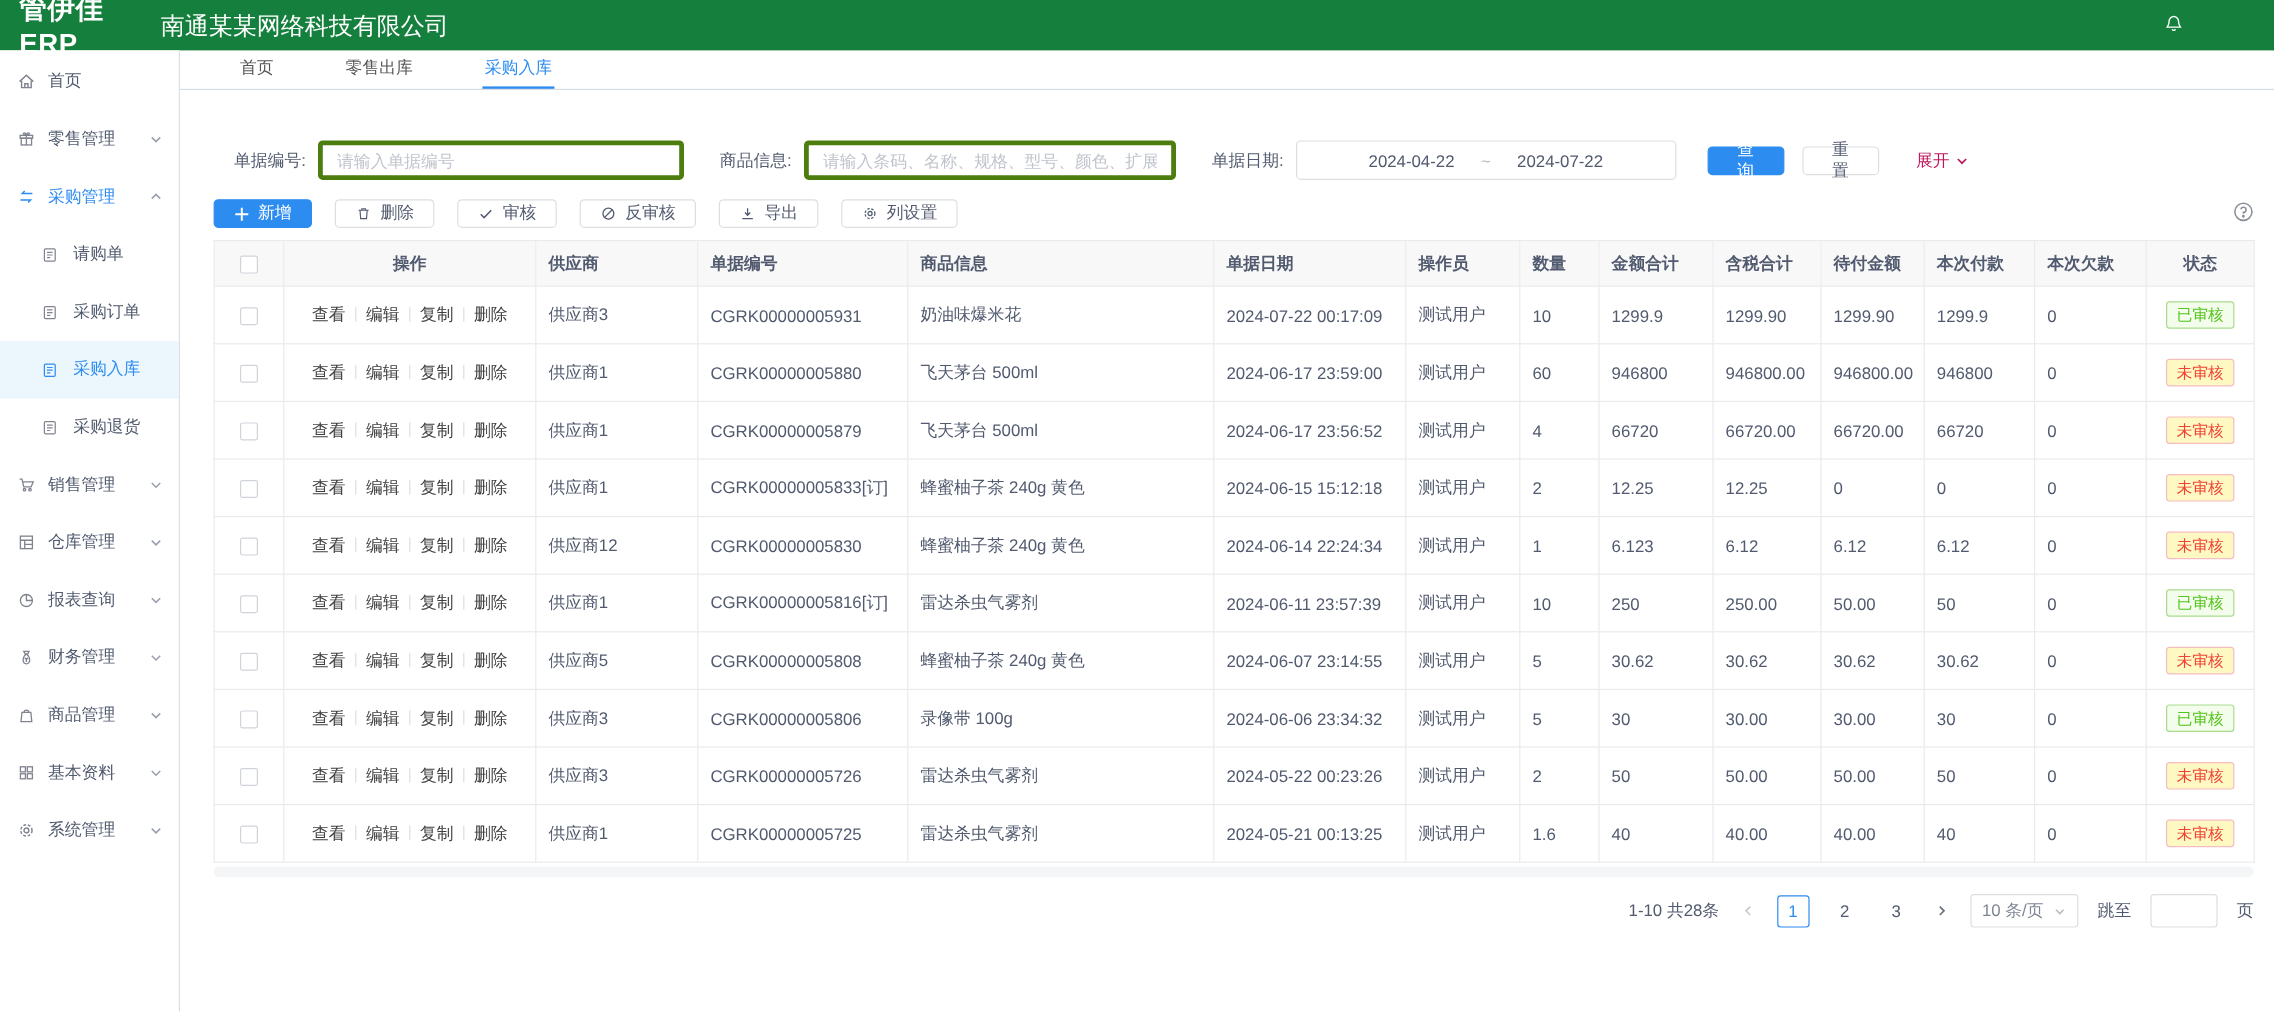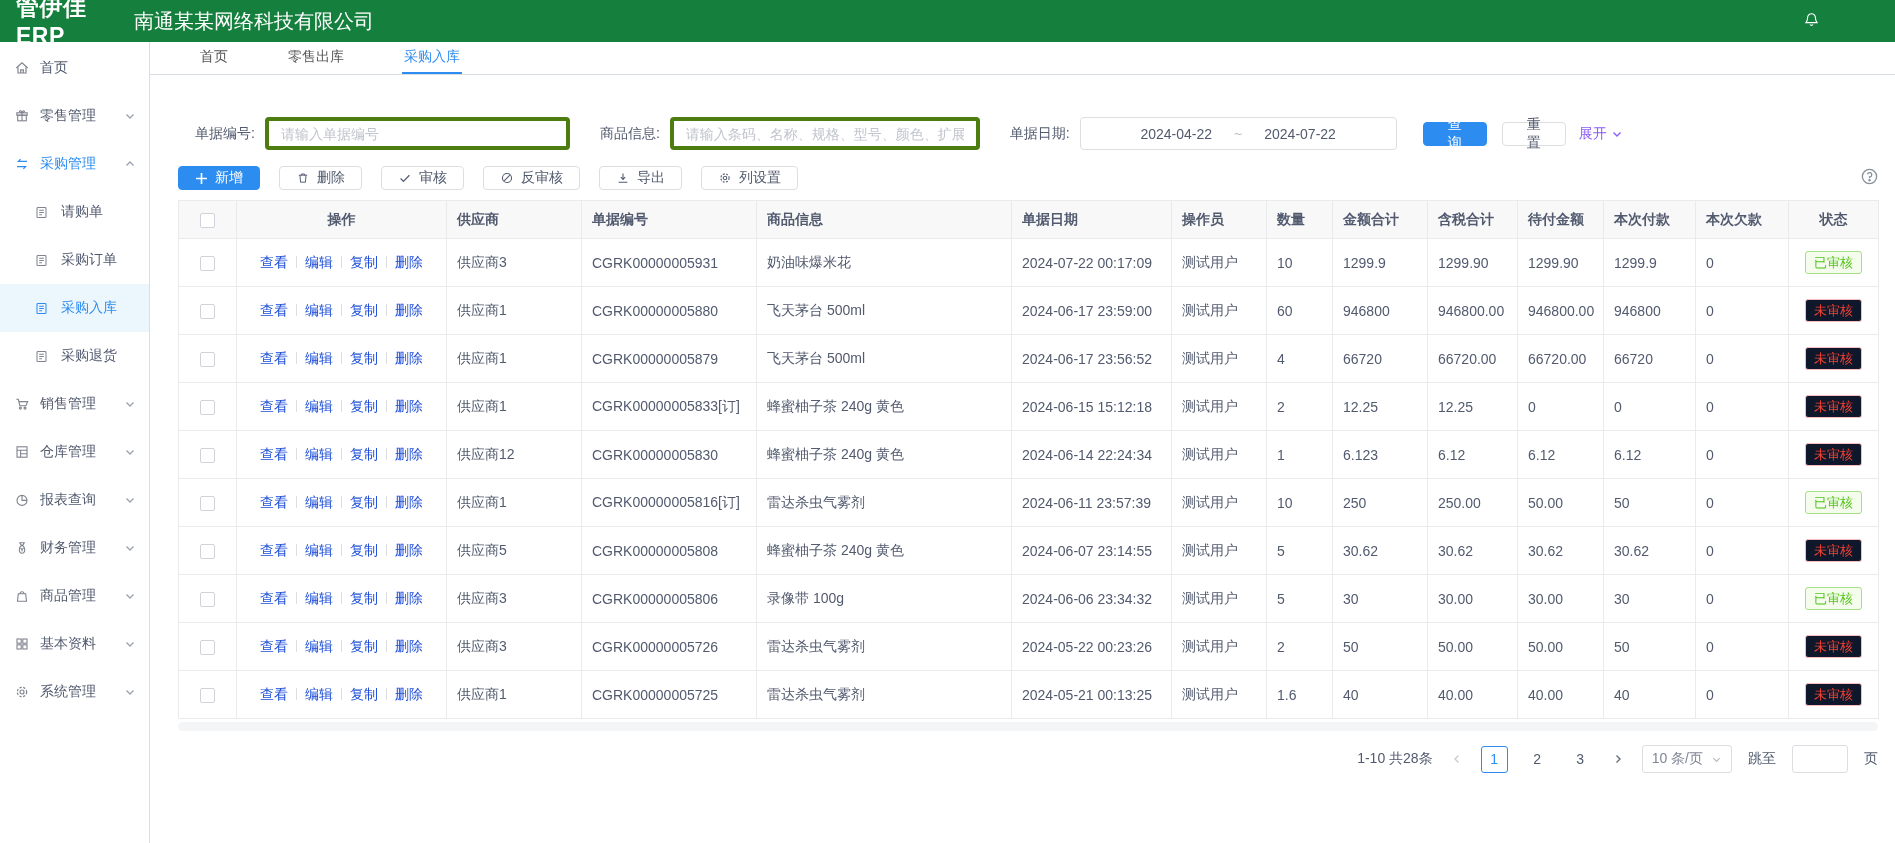--- a/index.html
+++ b/index.html
@@ -41,38 +41,38 @@
   .f-label { margin-right:10px; }
   .f-input { height:33px; border:4px solid #4d7c0f; border-radius:4px; padding:0 12px; font-size:14px; color:#515a6e; outline:none; font-family:inherit; }
   .f-input::placeholder { color:#c0c4cc; }
   .in-order { width:305px; margin-right:30px; }
   .in-prod { width:310px; margin-right:30px; }
   .daterange { width:317px; height:33px; border:1px solid #dcdee2; border-radius:4px; display:flex; align-items:center; justify-content:center; gap:22px; cursor:pointer; }
   .btn { height:24px; border:1px solid #dcdee2; border-radius:4px; background:#fff; color:#515a6e; font-size:14px; display:inline-flex; align-items:center; gap:7px; padding:0 16px; cursor:pointer; font-family:inherit; }
   .btn.primary { background:#2d8cf0; border-color:#2d8cf0; color:#fff; }
   .btn-query { margin-left:26px; width:64px; justify-content:center; }
   .btn-reset { margin-left:15px; width:64px; justify-content:center; }
-  .expand { margin-left:13px; color:#8b5cf6; display:flex; align-items:center; gap:4px; cursor:pointer; }
+  .expand { margin-left:31px; color:#be185d; display:flex; align-items:center; gap:4px; cursor:pointer; }
 
   .toolbar { margin-top:16px; display:flex; align-items:center; gap:19px; }
   .help-ic { position:absolute; top:92px; right:16px; color:#8a9099; cursor:pointer; }
 
   
   .table-wrap { margin-top:10px; width:1700px; }
   table { border-collapse:collapse; table-layout:fixed; width:1700px; font-size:14px; }
   th,td { border:1px solid #e8eaec; padding:0 10px; text-align:left; font-weight:normal; overflow:hidden; white-space:nowrap; }
   th { background:#f8f8f9; height:38px; font-weight:bold; color:#515a6e; }
   td { height:48px; color:#515a6e; background:#fff; }
   th.center, td.center { text-align:center; padding:0; }
   .checkbox { display:inline-block; width:15px; height:15px; border:1px solid #d0d3d9; border-radius:2px; background:#fff; vertical-align:middle; cursor:pointer; }
-  .act a { color:#1d4ed8; cursor:pointer; text-decoration:none; }
+  .act a { color:#404040; cursor:pointer; text-decoration:none; }
   .sep { display:inline-block; width:1px; height:12px; background:#dcdee2; margin:0 8px; vertical-align:-1px; }
   .badge { display:inline-block; padding:3px 8px; font-size:13px; border-radius:3px; border:1px solid; line-height:1.2; }
   .badge.approved { color:#52c41a; border-color:#a8dd8c; background:#f4fcec; }
-  .badge.pending { color:#f04134; border-color:#f6bdc0; background:#0f172a; }
+  .badge.pending { color:#f04134; border-color:#f6bdc0; background:#fef9c3; }
 
   .scroll-strip { width:1700px; height:9px; background:#f4f5f7; border-radius:5px; margin-top:3px; }
 
   
   .pagination { width:1700px; display:flex; justify-content:flex-end; align-items:center; gap:16px; margin-top:14px; }
   .pg-arrow { color:#c6cad1; cursor:pointer; padding:0 2px; }
   .pg-arrow.on { color:#66707e; }
   .pg-num { min-width:27px; height:27px; display:flex; align-items:center; justify-content:center; border-radius:3px; cursor:pointer; }
   .pg-num.current { border:1px solid #2d8cf0; color:#2d8cf0; }
   .pg-size { height:28px; border:1px solid #dcdee2; border-radius:3px; display:flex; align-items:center; gap:8px; padding:0 9px; color:#808695; cursor:pointer; }

